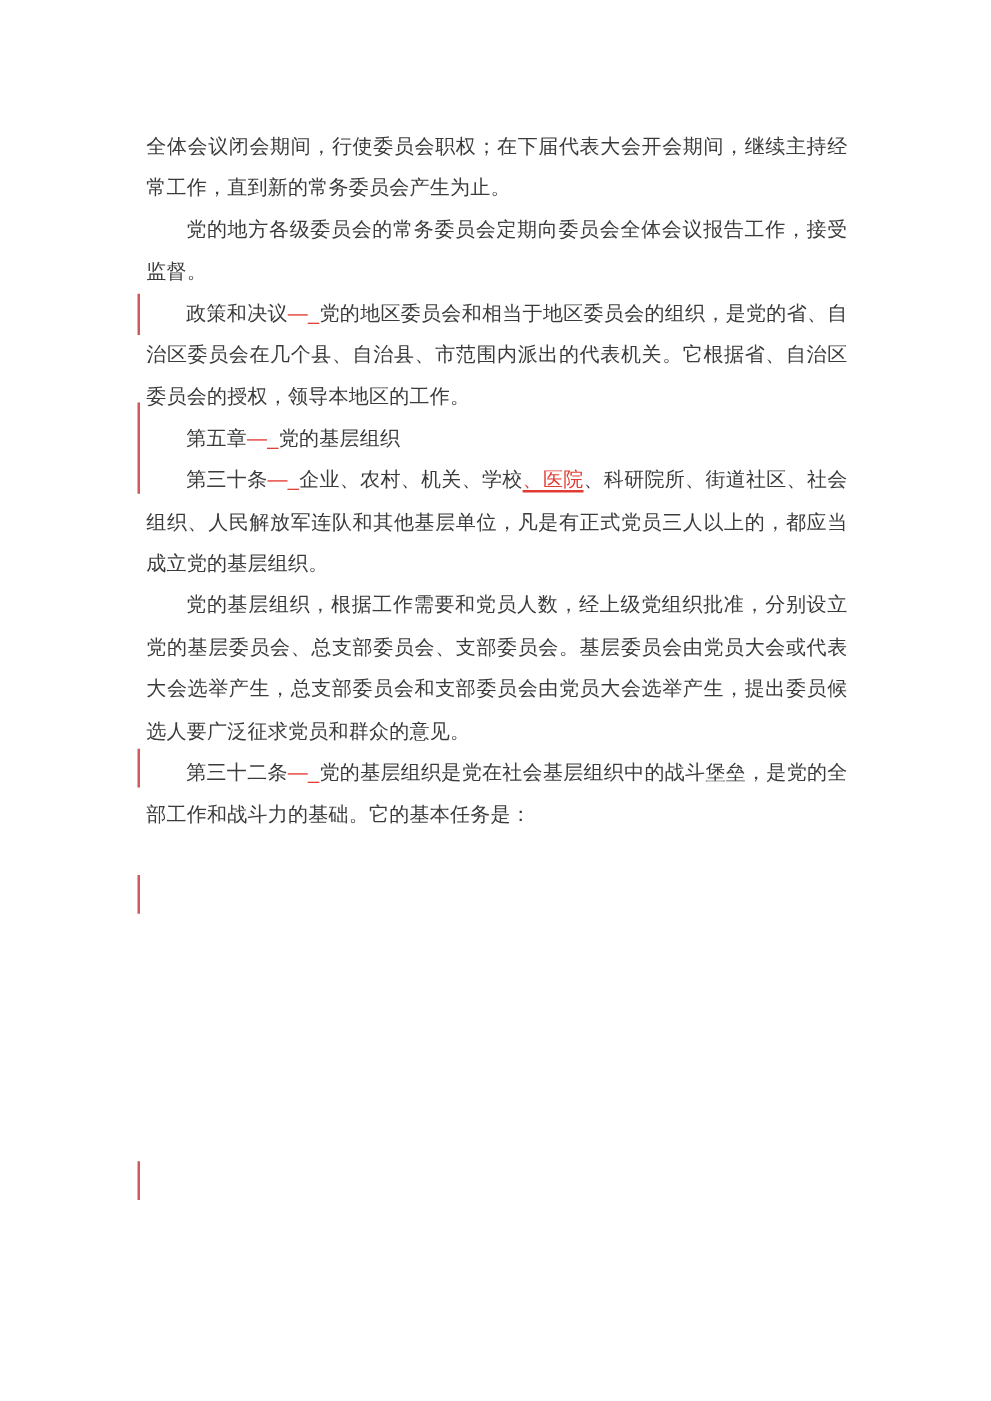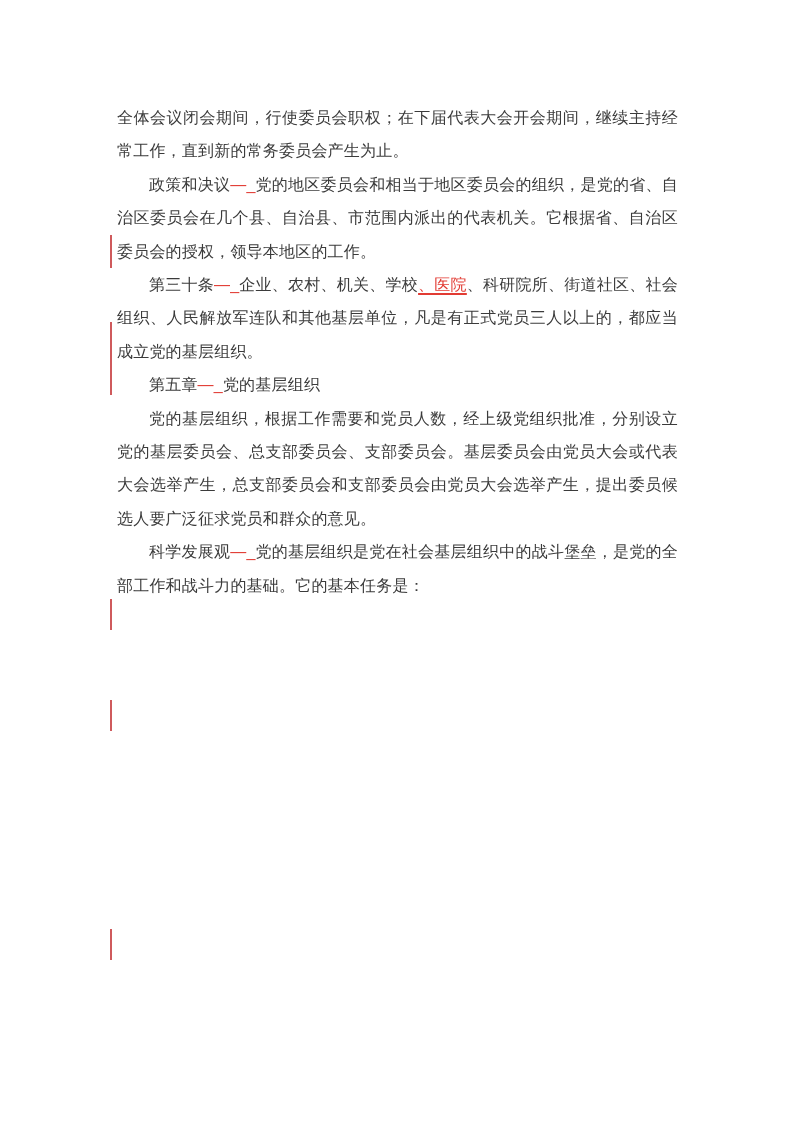--- a/index.html
+++ b/index.html
@@ -57,24 +57,25 @@
     width: 2px;
     background: var(--bar-color, #cf5a5c);
   }
 </style>
 </head>
 <body>
 
 <div class="page">
   <div class="content">
       <p class="para no-indent"><span class="run-text">全体会议闭会期间，行使委员会职权；在下届代表大会开会期间，继续主持经常工作，直到新的常务委员会产生为止。</span></p>
+      <p class="para"><span class="run-text">党的地方各级委员会的常务委员会定期向委员会全体会议报告工作，接受监督。</span></p>
       <p class="para"><span class="run-text">政策和决议</span><span class="run-mark">—_</span><span class="run-text">党的地区委员会和相当于地区委员会的组织，是党的省、自治区委员会在几个县、自治县、市范围内派出的代表机关。它根据省、自治区委员会的授权，领导本地区的工作。</span></p>
+      <p class="para"><span class="run-text">第五章</span><span class="run-mark">—_</span><span class="run-text">党的基层组织</span></p>
       <p class="para"><span class="run-text">第三十条</span><span class="run-mark">—_</span><span class="run-text">企业、农村、机关、学校</span><span class="run-ins">、医院</span><span class="run-text">、科研院所、街道社区、社会组织、人民解放军连队和其他基层单位，凡是有正式党员三人以上的，都应当成立党的基层组织。</span></p>
-      <p class="para"><span class="run-text">第五章</span><span class="run-mark">—_</span><span class="run-text">党的基层组织</span></p>
       <p class="para"><span class="run-text">党的基层组织，根据工作需要和党员人数，经上级党组织批准，分别设立党的基层委员会、总支部委员会、支部委员会。基层委员会由党员大会或代表大会选举产生，总支部委员会和支部委员会由党员大会选举产生，提出委员候选人要广泛征求党员和群众的意见。</span></p>
-      <p class="para"><span class="run-text">科学发展观</span><span class="run-mark">—_</span><span class="run-text">党的基层组织是党在社会基层组织中的战斗堡垒，是党的全部工作和战斗力的基础。它的基本任务是：</span></p>
+      <p class="para"><span class="run-text">第三十二条</span><span class="run-mark">—_</span><span class="run-text">党的基层组织是党在社会基层组织中的战斗堡垒，是党的全部工作和战斗力的基础。它的基本任务是：</span></p>
     </div>
 <div class="change-bar" style="top: 235px; height: 33px;"></div>
     <div class="change-bar" style="top: 322px; height: 73px;"></div>
     <div class="change-bar" style="top: 599px; height: 31px;"></div>
     <div class="change-bar" style="top: 700px; height: 31px;"></div>
     <div class="change-bar" style="top: 929px; height: 31px;"></div>
   </div>
 
 </body></html>

